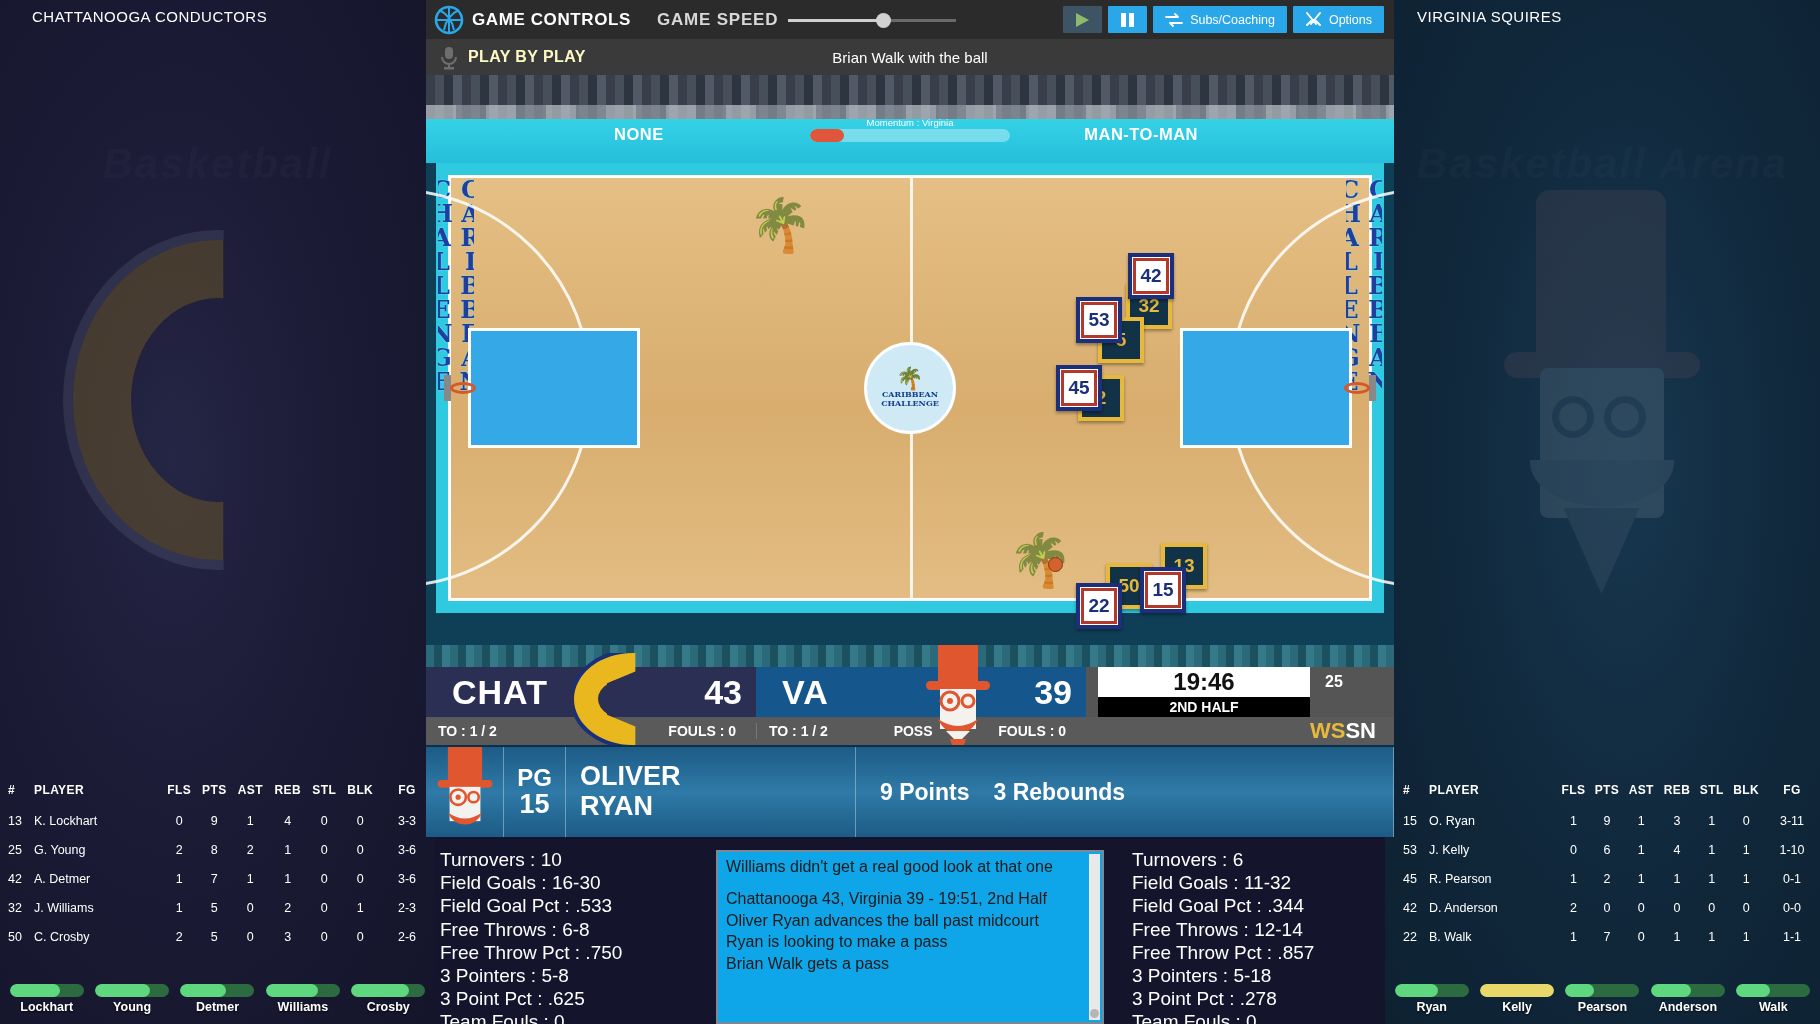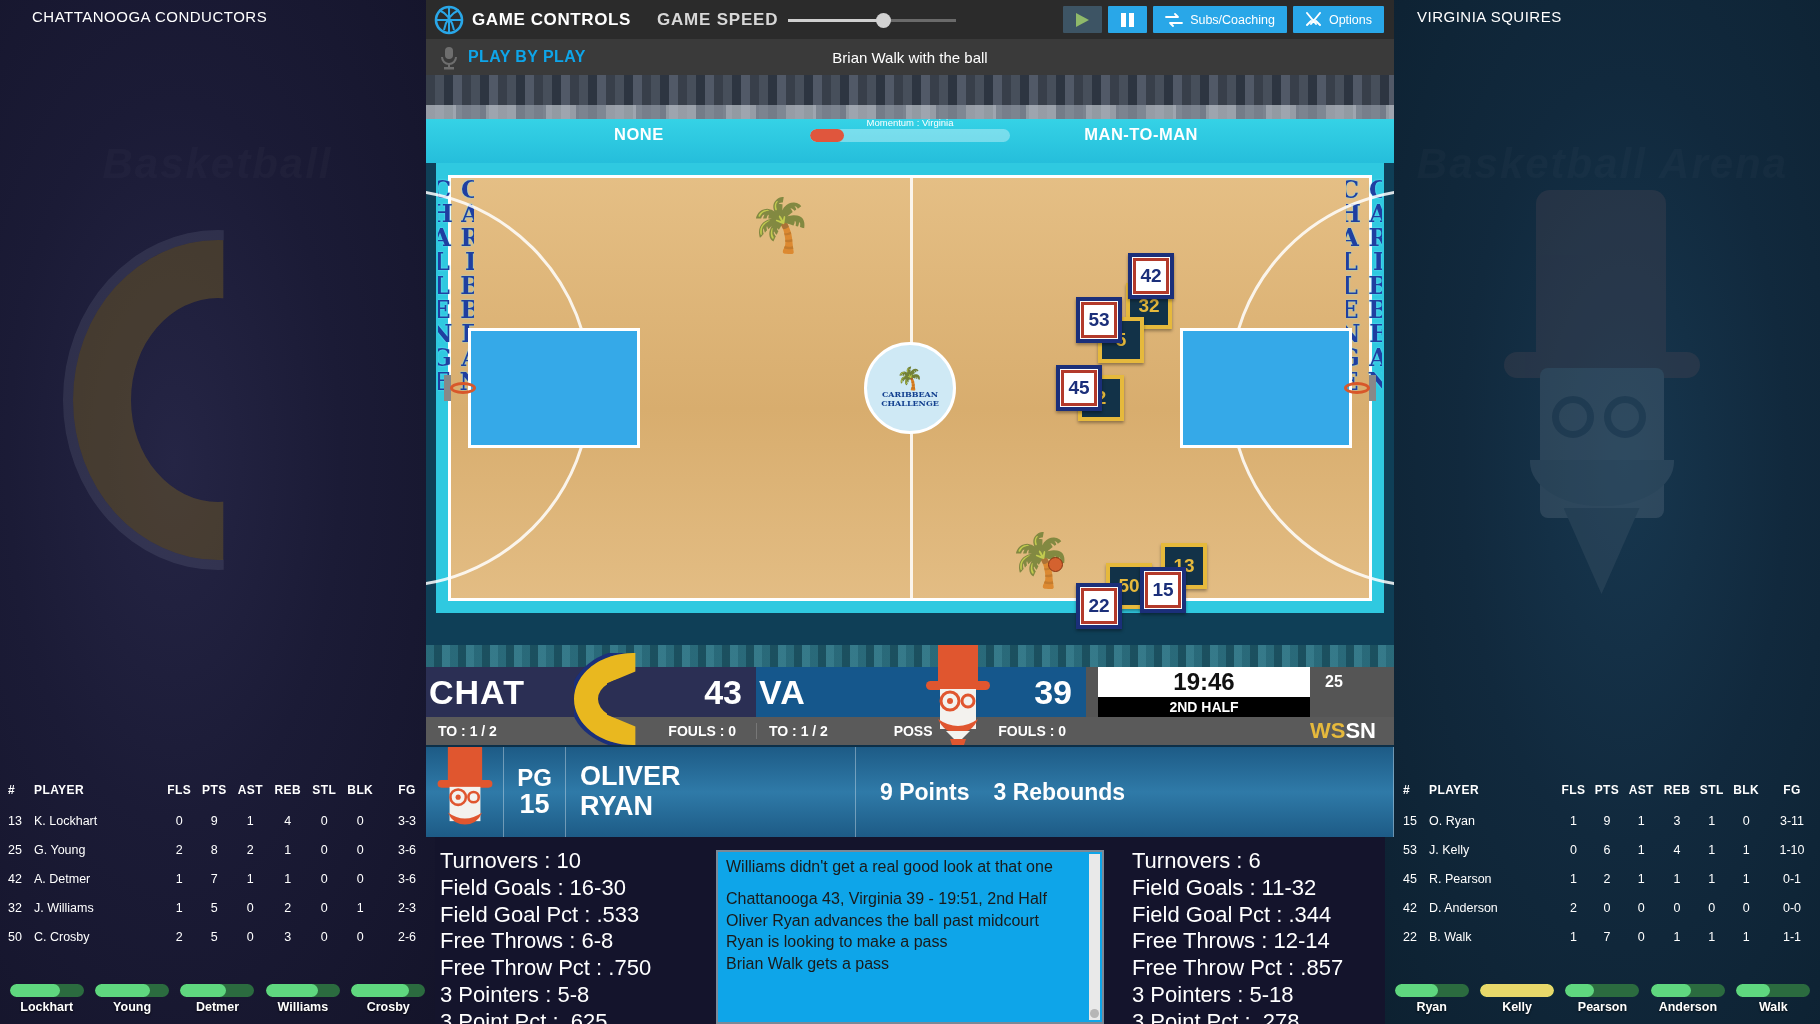--- a/index.html
+++ b/index.html
@@ -156,21 +156,21 @@
   .cbtn.icon-only { padding: 0 13px; }
   .cbtn.play { background: #3d5464; color: #8fb96a; }
   .cbtn svg { display: block; }
 
   
   .pbp-bar {
     height: 36px; background: #3a3a3a; display: flex; align-items: center;
     position: relative; padding-left: 10px;
   }
   .mic { width: 26px; height: 26px; position: relative; opacity: .55; }
-  .pbp-label { color: #0ea5e9; font-size: 16px; font-weight: bold; letter-spacing: .4px; margin-left: 6px; }
+  .pbp-label { color: #fef9c3; font-size: 16px; font-weight: bold; letter-spacing: .4px; margin-left: 6px; }
   .pbp-text {
     position: absolute; left: 0; right: 0; text-align: center;
     color: #fff; font-size: 15px;
   }
 
   
   .court-wrap {
     position: relative; height: 570px; overflow: hidden;
     background: #0f3f57;
   }
@@ -287,21 +287,21 @@
   
   .scorebar { position: relative; height: 100px; background: #141414; overflow: hidden; }
   .sb-crowd {
     position: absolute; left: 0; right: 0; top: 0; height: 22px;
     background: repeating-linear-gradient(90deg,#2f7f93 0 8px,#1d5f72 8px 16px,#3e93a7 16px 24px);
     opacity: .8;
   }
   .sb-main { position: absolute; left: 0; right: 0; top: 22px; height: 50px; display: flex; }
   .sb-home { flex: 0 0 330px; background: #2b2f54; display: flex; align-items: center; }
   .sb-away { flex: 0 0 330px; background: #15578c; display: flex; align-items: center; }
-  .sb-abbr { font-size: 34px; font-weight: bold; color: #fff; padding-left: 3px; letter-spacing: 1px; }
+  .sb-abbr { font-size: 34px; font-weight: bold; color: #fff; padding-left: 26px; letter-spacing: 1px; }
   .sb-score { margin-left: auto; padding-right: 14px; font-size: 34px; font-weight: bold; color: #fff; }
   .sb-clock { flex: 1; position: relative; background: #555; }
   .sb-time {
     position: absolute; left: 12px; top: 0; width: 212px; height: 30px; background: #fff;
     display: flex; align-items: center; justify-content: center;
     font-size: 24px; font-weight: bold; color: #111;
   }
   .sb-half {
     position: absolute; left: 12px; top: 30px; width: 212px; height: 20px; background: #000;
     display: flex; align-items: center; justify-content: center;
@@ -344,21 +344,21 @@
   .pbar .c-posnum .num { font-size: 27px; font-weight: bold; line-height: 1.05; }
   .pbar .c-name { flex: 0 0 290px; flex-direction: column; justify-content: center; padding-left: 14px; align-items: flex-start; }
   .pbar .c-name .fn { font-size: 27px; font-weight: bold; line-height: 1.1; }
   .pbar .c-name .ln { font-size: 27px; font-weight: bold; line-height: 1.1; }
   .pbar .c-stats { flex: 1; gap: 24px; padding-left: 24px; font-size: 23px; }
   .pbar .c-stats span { font-weight: bold; }
 
   
   .bottom-row { position: absolute; left: 0; right: 0; top: 846px; bottom: 0; display: flex; }
   .team-stats {
-    flex: 0 0 284px; color: #fff; font-size: 22px; line-height: 1.22;
+    flex: 0 0 284px; color: #fff; font-size: 19px; line-height: 1.22;
     padding: 2px 0 0 14px; overflow: hidden;
   }
   .team-stats.right { padding-left: 22px; }
   .pbp-box {
     flex: 1; margin: 4px 6px 0 6px; background: #0ea5e9; color: #1a1a1a;
     border: 2px solid #7b8896; position: relative; overflow: hidden;
     font-size: 16px; line-height: 1.36; padding: 4px 8px;
   }
   .pbp-box .scroll {
     position: absolute; right: 2px; top: 2px; bottom: 2px; width: 11px; background: #e9e9e9;

